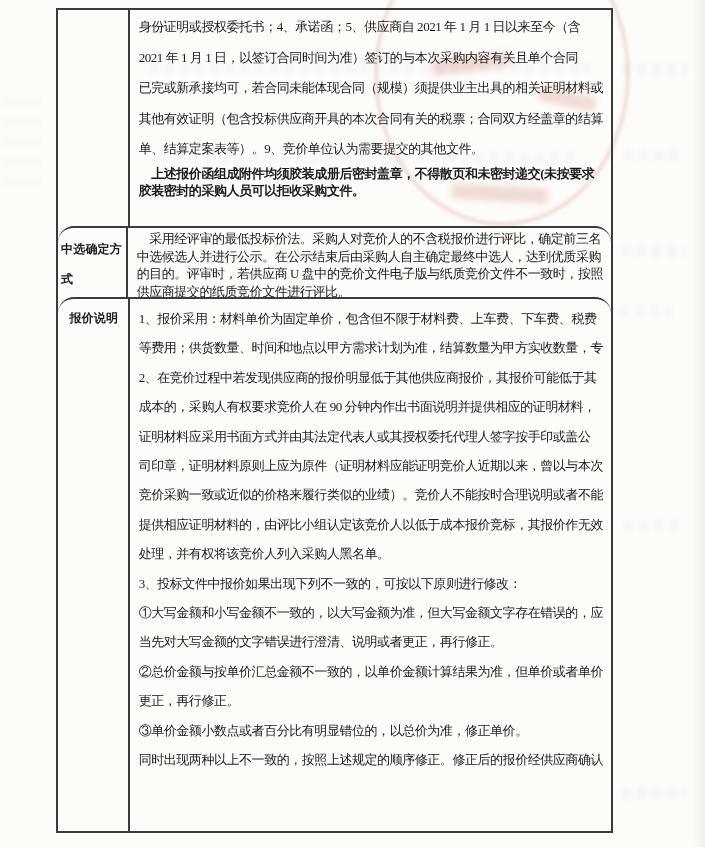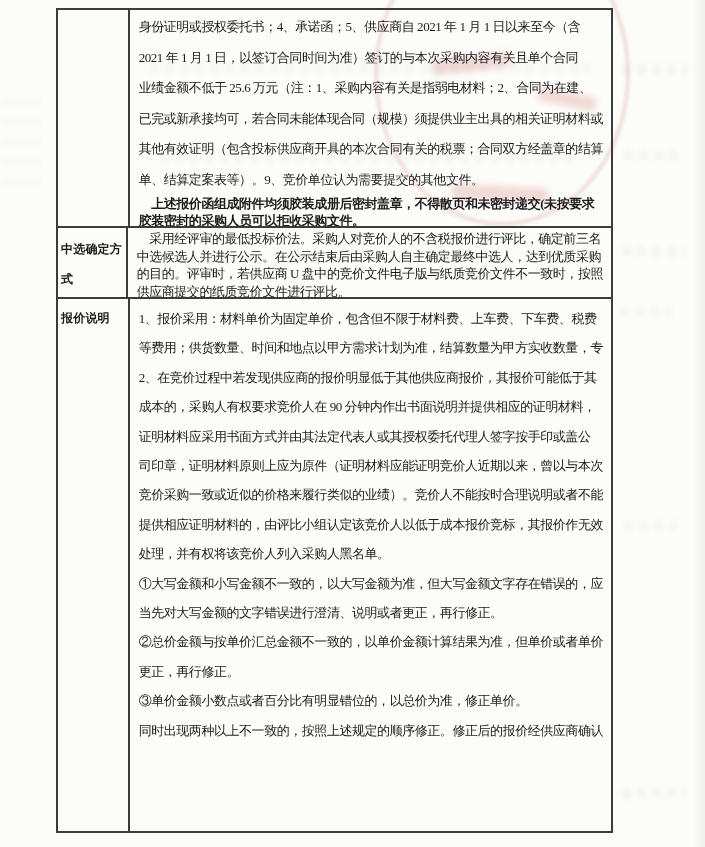--- a/index.html
+++ b/index.html
@@ -7,31 +7,31 @@
   .page{
     position:relative;width:705px;height:847px;background:#fcfcf9;
     font-family:"Liberation Serif","DejaVu Serif",serif;color:#1b1b1b;overflow:hidden;
   }
   
   .doc-table{
     position:absolute;left:56px;top:8px;width:557px;height:825px;
     box-sizing:border-box;border:2px solid #3b3b3b;
     display:flex;flex-direction:column;background:transparent;
   }
-  .t-row{display:flex;box-sizing:border-box;}
+  .t-row{display:flex;box-sizing:border-box;border-radius:16px;}
   .t-row + .t-row{border-top:2px solid #3b3b3b;}
   .row-continuation{height:216px;}
   .row-method{height:71px;}
   .row-quote{flex:1;}
   .label-cell{
     width:80px;box-sizing:border-box;border-right:2px solid #3b3b3b;
     font-size:12px;font-weight:600;line-height:30px;
     padding:6px 1px 0 3px;word-break:break-all;letter-spacing:0.2px;
   }
-  .row-quote .label-cell{padding-top:4px;}
+  .row-quote .label-cell{padding-top:4px;text-align:center;}
   .content-cell{
     flex:1;box-sizing:border-box;padding:0 8px 0 9px;font-size:13px;
   }
   .row-continuation .content-cell{padding-top:2px;}
   .row-method .content-cell{padding-top:2px;}
   .row-quote .content-cell{padding-top:5px;}
   .line{white-space:pre;letter-spacing:-0.45px;}
   .blk-loose .line{line-height:30.5px;}
   .blk-bold .line{line-height:17px;font-weight:700;}
   .blk-tight .line{line-height:17.5px;}
@@ -92,21 +92,20 @@
 
   <div class="doc-table">
 
     <div class="t-row row-continuation">
       <div class="label-cell"></div>
       <div class="content-cell">
         <div class="blk blk-loose">
 
         <div class="line">身份证明或授权委托书；4、承诺函；5、供应商自 2021 年 1 月 1 日以来至今（含</div>
             <div class="line">2021 年 1 月 1 日，以签订合同时间为准）签订的与本次采购内容有关且单个合同</div>
-            <div class="line">业绩金额不低于 25.6 万元（注：1、采购内容有关是指弱电材料；2、合同为在建、</div>
             <div class="line">已完或新承接均可，若合同未能体现合同（规模）须提供业主出具的相关证明材料或</div>
             <div class="line">其他有效证明（包含投标供应商开具的本次合同有关的税票；合同双方经盖章的结算</div>
             <div class="line">单、结算定案表等）。9、竞价单位认为需要提交的其他文件。</div>
           </div>
         <div class="blk blk-bold">
 
         <div class="line">　上述报价函组成附件均须胶装成册后密封盖章，不得散页和未密封递交(未按要求</div>
             <div class="line">胶装密封的采购人员可以拒收采购文件。</div>
           </div>
       </div>
@@ -132,20 +131,21 @@
 
         <div class="line">1、报价采用：材料单价为固定单价，包含但不限于材料费、上车费、下车费、税费</div>
             <div class="line">等费用；供货数量、时间和地点以甲方需求计划为准，结算数量为甲方实收数量，专</div>
             <div class="line">2、在竞价过程中若发现供应商的报价明显低于其他供应商报价，其报价可能低于其</div>
             <div class="line">成本的，采购人有权要求竞价人在 90 分钟内作出书面说明并提供相应的证明材料，</div>
             <div class="line">证明材料应采用书面方式并由其法定代表人或其授权委托代理人签字按手印或盖公</div>
             <div class="line">司印章，证明材料原则上应为原件（证明材料应能证明竞价人近期以来，曾以与本次</div>
             <div class="line">竞价采购一致或近似的价格来履行类似的业绩）。竞价人不能按时合理说明或者不能</div>
             <div class="line">提供相应证明材料的，由评比小组认定该竞价人以低于成本报价竞标，其报价作无效</div>
             <div class="line">处理，并有权将该竞价人列入采购人黑名单。</div>
+            <div class="line">3、投标文件中报价如果出现下列不一致的，可按以下原则进行修改：</div>
             <div class="line">①大写金额和小写金额不一致的，以大写金额为准，但大写金额文字存在错误的，应</div>
             <div class="line">当先对大写金额的文字错误进行澄清、说明或者更正，再行修正。</div>
             <div class="line">②总价金额与按单价汇总金额不一致的，以单价金额计算结果为准，但单价或者单价</div>
             <div class="line">更正，再行修正。</div>
             <div class="line">③单价金额小数点或者百分比有明显错位的，以总价为准，修正单价。</div>
             <div class="line">同时出现两种以上不一致的，按照上述规定的顺序修正。修正后的报价经供应商确认</div>
           </div>
       </div>
     </div>
 

